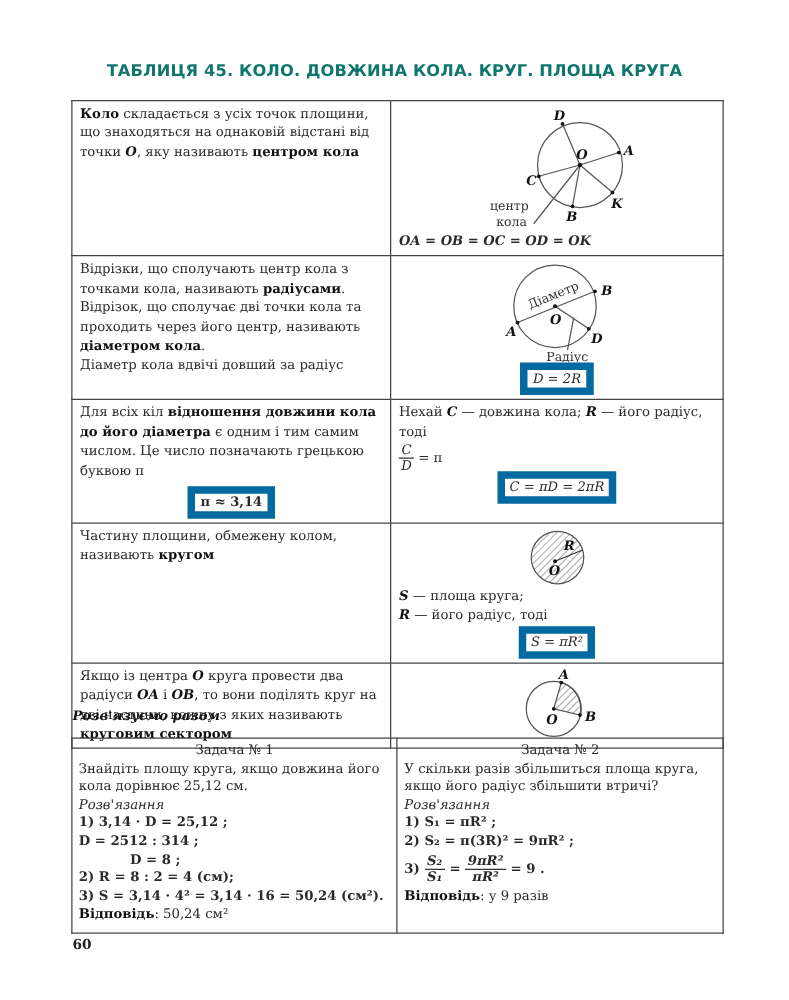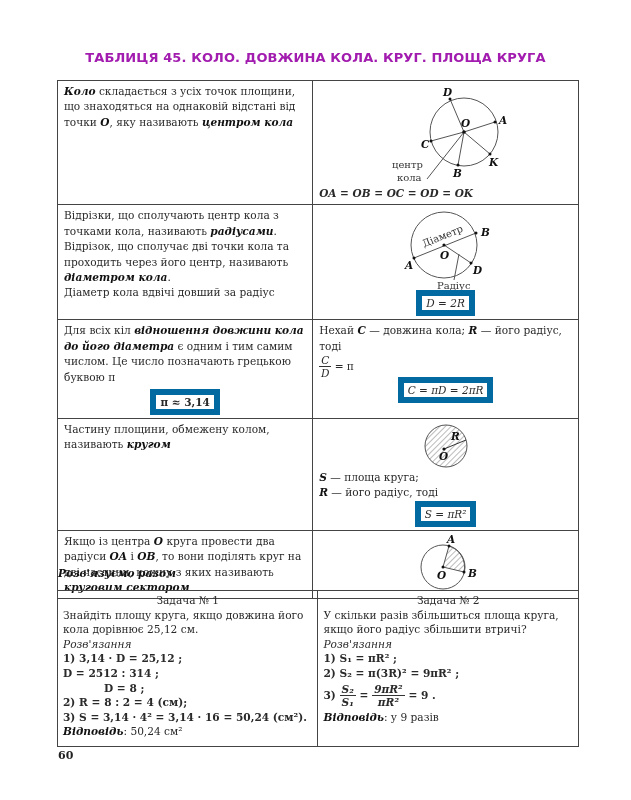--- a/index.html
+++ b/index.html
@@ -1,24 +1,24 @@
 <!DOCTYPE html>
 <html><head>
 <meta charset="utf-8">
 <style>
   html, body { margin: 0; padding: 0; background: #ffffff; }
   body { width: 631px; height: 800px; position: relative; overflow: hidden;
          font-family: "DejaVu Serif", serif; color: #2a2a2a; }
   .title { position: absolute; top: 50px; left: 0; width: 631px; text-align: center;
-           font-family: "DejaVu Sans", sans-serif; font-weight: bold; font-size: 13px; color: #a21caf; letter-spacing: 0.1px; }
+           font-family: "DejaVu Sans", sans-serif; font-weight: bold; font-size: 13px; color: #0f766e; letter-spacing: 0.1px; }
   table.main { position: absolute; left: 57px; top: 80px; width: 522px; border-collapse: collapse; }
   table.main td { border: 1.5px solid #444; vertical-align: top; padding: 3px 6px; font-size: 10.6px; line-height: 15.4px; }
   td.l { width: 251px; }
   td.r { width: 253px; position: relative; }
-  b.bi { font-weight: bold; font-style: italic; color: #111; }
+  b.bi { font-weight: bold; color: #111; }
   i.v { font-style: italic; font-weight: bold; color: #111; }
   .frm { display: inline-block; border: 6px solid #0369a1; padding: 0 4px; font-style: italic; font-size: 10.5px; line-height: 14px; background: #fff; }
   .center { text-align: center; }
   .section { position: absolute; left: 58px; top: 567px; font-style: italic; font-weight: bold; font-size: 10.5px; color: #111; }
   table.tasks { position: absolute; left: 57px; top: 590px; width: 522px; border-collapse: collapse; padding-left: 23px; }
   table.tasks td { border: 1.5px solid #444; vertical-align: top; padding: 2px 5px; font-size: 10.6px; line-height: 14.6px; width: 251px; }
   .th { text-align: center; font-weight: normal; }
   .sub { text-align: left; font-style: italic; }
   .page { position: absolute; left: 58px; top: 749px; font-weight: bold; font-size: 11px; color: #222; }
   .lbl { font-style: italic; font-weight: bold; font-size: 10.5px; fill: #111; font-family: "DejaVu Serif", serif; }

